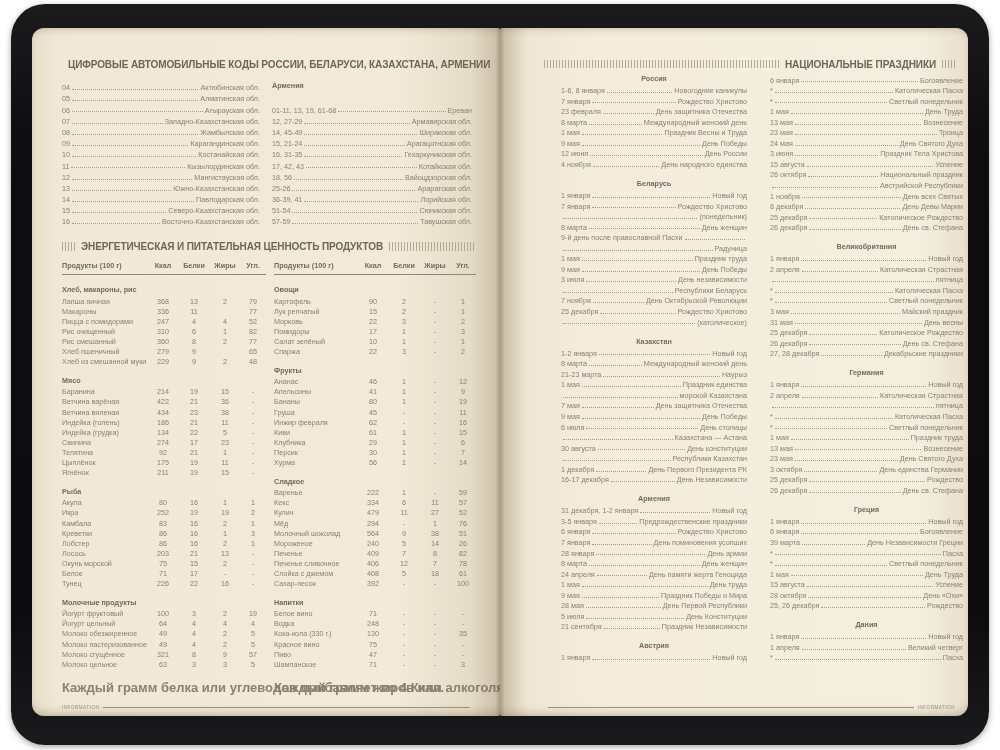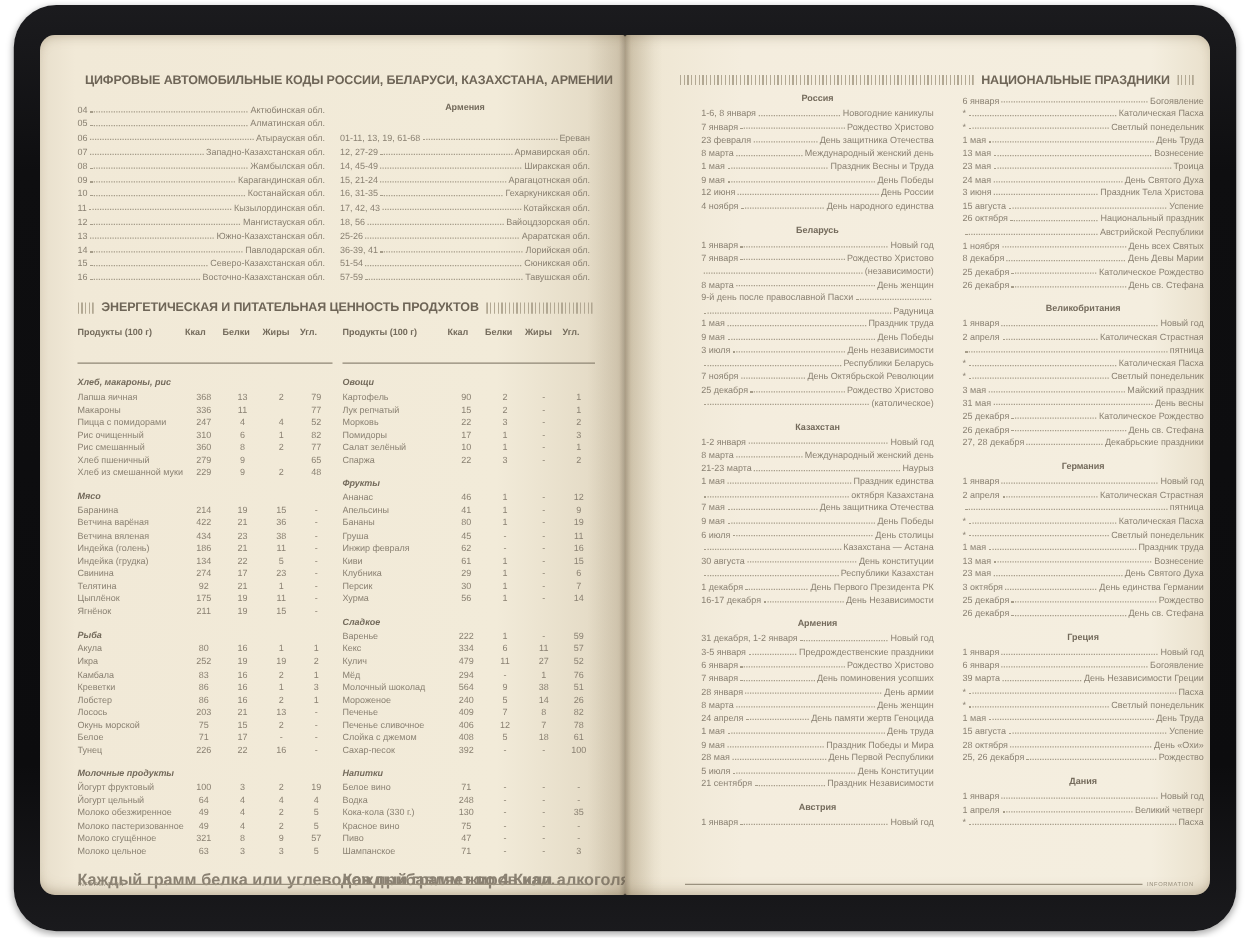--- a/index.html
+++ b/index.html
@@ -19,31 +19,31 @@
     pointer-events:none;}
   .inner-l{position:absolute;left:30px;right:26px;top:30px;bottom:24px;}
   .inner-r{position:absolute;left:44px;right:13px;top:30px;bottom:24px;}
   .sec-head{display:flex;align-items:center;gap:6px;height:12px;}
   .sec-title{font-size:10px;font-weight:700;color:#6e6557;letter-spacing:-0.1px;white-space:nowrap;margin:0;}
   .hatch{height:8.5px;background:repeating-linear-gradient(90deg,#b2a893 0 1px,rgba(0,0,0,0) 1px 3px);}
   .hatch.sm{width:13px;} .hatch.w18{width:18px;} .hatch.grow{flex:1;}
   
   .lrow{display:flex;align-items:flex-end;font-size:7.2px;height:11.2px;white-space:nowrap;}
   .lrow .lead{flex:1;border-bottom:1px dotted #a59c89;margin:0 2px 2.2px 2px;min-width:6px;}
-  .codes-grid{display:grid;grid-template-columns:198px 200px;column-gap:12px;margin-top:11px;text-align:center;}
+  .codes-grid{display:grid;grid-template-columns:198px 200px;column-gap:12px;margin-top:11px;}
   .code-head{font-size:7.2px;font-weight:700;color:#736a5b;height:11.2px;}
   .spacer{height:11.2px;}
   
   .food-grid{display:grid;grid-template-columns:204px 202px;column-gap:8px;margin-top:9px;}
   .food-hrow{display:grid;grid-template-columns:1fr 30px 32px 30px 26px;font-size:7.2px;font-weight:700;
-    color:#736a5b;padding-bottom:20px;border-bottom:1px solid #8f8675;margin-bottom:3px;}
-  .food-hrow span{text-align:left;} .food-hrow span:first-child{text-align:left;}
+    color:#736a5b;padding-bottom:4px;border-bottom:1px solid #8f8675;margin-bottom:3px;}
+  .food-hrow span{text-align:center;} .food-hrow span:first-child{text-align:left;}
   .frow{display:grid;grid-template-columns:1fr 30px 32px 30px 26px;font-size:7.2px;height:10.1px;align-items:end;}
   .frow span{text-align:center;white-space:nowrap;} .frow span:first-child{text-align:left;overflow:hidden;}
-  .fgroup-name{font-size:7.2px;font-weight:700;color:#736a5b;height:10.1px;margin-top:10px;font-style:italic;}
+  .fgroup-name{font-size:7.2px;font-weight:700;color:#736a5b;height:10.1px;margin-top:10px;}
   .footnote{font-size:13px;margin-top:11px;white-space:nowrap;font-weight:bold;}
   
   .hol-grid{display:grid;grid-template-columns:186px 193px;column-gap:23px;margin-top:4px;margin-left:17px;}
   .hrow{display:flex;align-items:flex-end;font-size:7.2px;height:10.55px;white-space:nowrap;}
   .hrow .lead{flex:1;border-bottom:1px dotted #a59c89;margin:0 2px 2.2px 2px;min-width:6px;}
   .hblock{margin-top:10px;} .hblock.first{margin-top:0;}
   .hcountry{font-size:7.2px;font-weight:700;color:#736a5b;height:10.55px;}
   
   .pg-foot{position:absolute;bottom:6px;left:0;right:0;display:flex;align-items:center;}
   .pg-foot .txt{font-size:4.6px;letter-spacing:.5px;color:#968d7b;}
@@ -731,21 +731,21 @@
                     <span class="lead"></span>
                     <span class="n">Новый год</span>
                   </div>
                   <div class="hrow">
                     <span class="d">7 января</span>
                     <span class="lead"></span>
                     <span class="n">Рождество Христово</span>
                   </div>
                   <div class="hrow">
                     <span class="lead"></span>
-                    <span class="n">(независимости)</span>
+                    <span class="n">(понедельник)</span>
                   </div>
                   <div class="hrow">
                     <span class="d">8 марта</span>
                     <span class="lead"></span>
                     <span class="n">День женщин</span>
                   </div>
                   <div class="hrow">
                     <span class="d">9-й день после православной Пасхи</span>
                     <span class="lead"></span>
                   </div>
@@ -804,21 +804,21 @@
                     <span class="lead"></span>
                     <span class="n">Наурыз</span>
                   </div>
                   <div class="hrow">
                     <span class="d">1 мая</span>
                     <span class="lead"></span>
                     <span class="n">Праздник единства</span>
                   </div>
                   <div class="hrow">
                     <span class="lead"></span>
-                    <span class="n">октября Казахстана</span>
+                    <span class="n">морской Казахстана</span>
                   </div>
                   <div class="hrow">
                     <span class="d">7 мая</span>
                     <span class="lead"></span>
                     <span class="n">День защитника Отечества</span>
                   </div>
                   <div class="hrow">
                     <span class="d">9 мая</span>
                     <span class="lead"></span>
                     <span class="n">День Победы</span>

